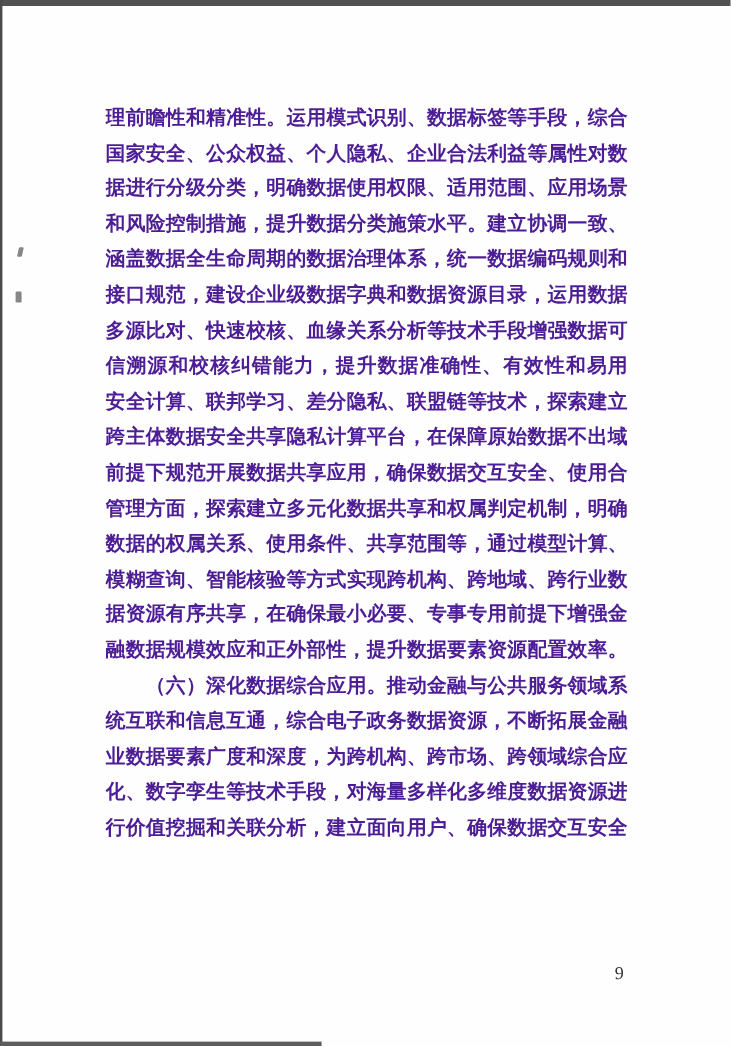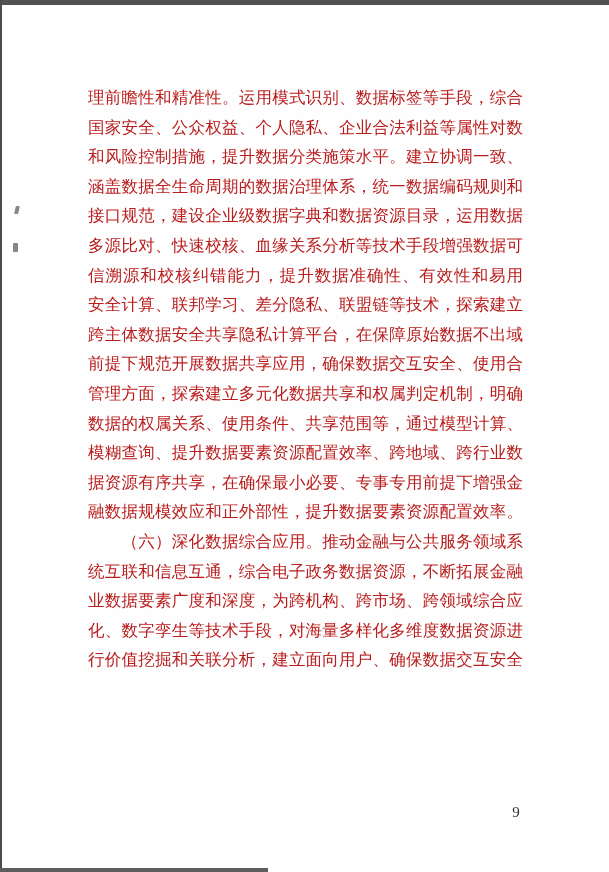--- a/index.html
+++ b/index.html
@@ -46,25 +46,26 @@
   #page-text {
     position: absolute;
     left: 88px;
     top: 83px;
     width: 435px;
   }
   .line {
     height: 29.6px;
     line-height: 29.6px;
     font-size: 16.5px;
-    color: #b91c1c;
+    color: #4c1d95;
     text-align: justify;
     text-align-last: justify;
     white-space: pre-wrap;
     overflow: hidden;
+    font-weight: bold;
   }
   
   #page-number {
     position: absolute;
     left: 506px;
     top: 804px;
     width: 20px;
     text-align: center;
     font-size: 15px;
     color: #36322f;
@@ -77,31 +78,32 @@
   <div class="top-edge"></div>
   <div class="left-edge"></div>
   <div class="bottom-edge"></div>
 
   <div class="speck" id="speck-1"></div>
   <div class="speck" id="speck-2"></div>
 
   <div id="page-text">
       <div class="line">理前瞻性和精准性。运用模式识别、数据标签等手段，综合</div>
       <div class="line">国家安全、公众权益、个人隐私、企业合法利益等属性对数</div>
+      <div class="line">据进行分级分类，明确数据使用权限、适用范围、应用场景</div>
       <div class="line">和风险控制措施，提升数据分类施策水平。建立协调一致、</div>
       <div class="line">涵盖数据全生命周期的数据治理体系，统一数据编码规则和</div>
       <div class="line">接口规范，建设企业级数据字典和数据资源目录，运用数据</div>
       <div class="line">多源比对、快速校核、血缘关系分析等技术手段增强数据可</div>
       <div class="line">信溯源和校核纠错能力，提升数据准确性、有效性和易用性。</div>
       <div class="line">安全计算、联邦学习、差分隐私、联盟链等技术，探索建立</div>
       <div class="line">跨主体数据安全共享隐私计算平台，在保障原始数据不出域</div>
       <div class="line">前提下规范开展数据共享应用，确保数据交互安全、使用合</div>
       <div class="line">管理方面，探索建立多元化数据共享和权属判定机制，明确</div>
       <div class="line">数据的权属关系、使用条件、共享范围等，通过模型计算、</div>
-      <div class="line">模糊查询、提升数据要素资源配置效率、跨地域、跨行业数</div>
+      <div class="line">模糊查询、智能核验等方式实现跨机构、跨地域、跨行业数</div>
       <div class="line">据资源有序共享，在确保最小必要、专事专用前提下增强金</div>
       <div class="line">融数据规模效应和正外部性，提升数据要素资源配置效率。</div>
       <div class="line">　　（六）深化数据综合应用。推动金融与公共服务领域系</div>
       <div class="line">统互联和信息互通，综合电子政务数据资源，不断拓展金融</div>
       <div class="line">业数据要素广度和深度，为跨机构、跨市场、跨领域综合应</div>
       <div class="line">化、数字孪生等技术手段，对海量多样化多维度数据资源进</div>
       <div class="line">行价值挖掘和关联分析，建立面向用户、确保数据交互安全</div>
     </div>
 
   <div id="page-number">9</div>

